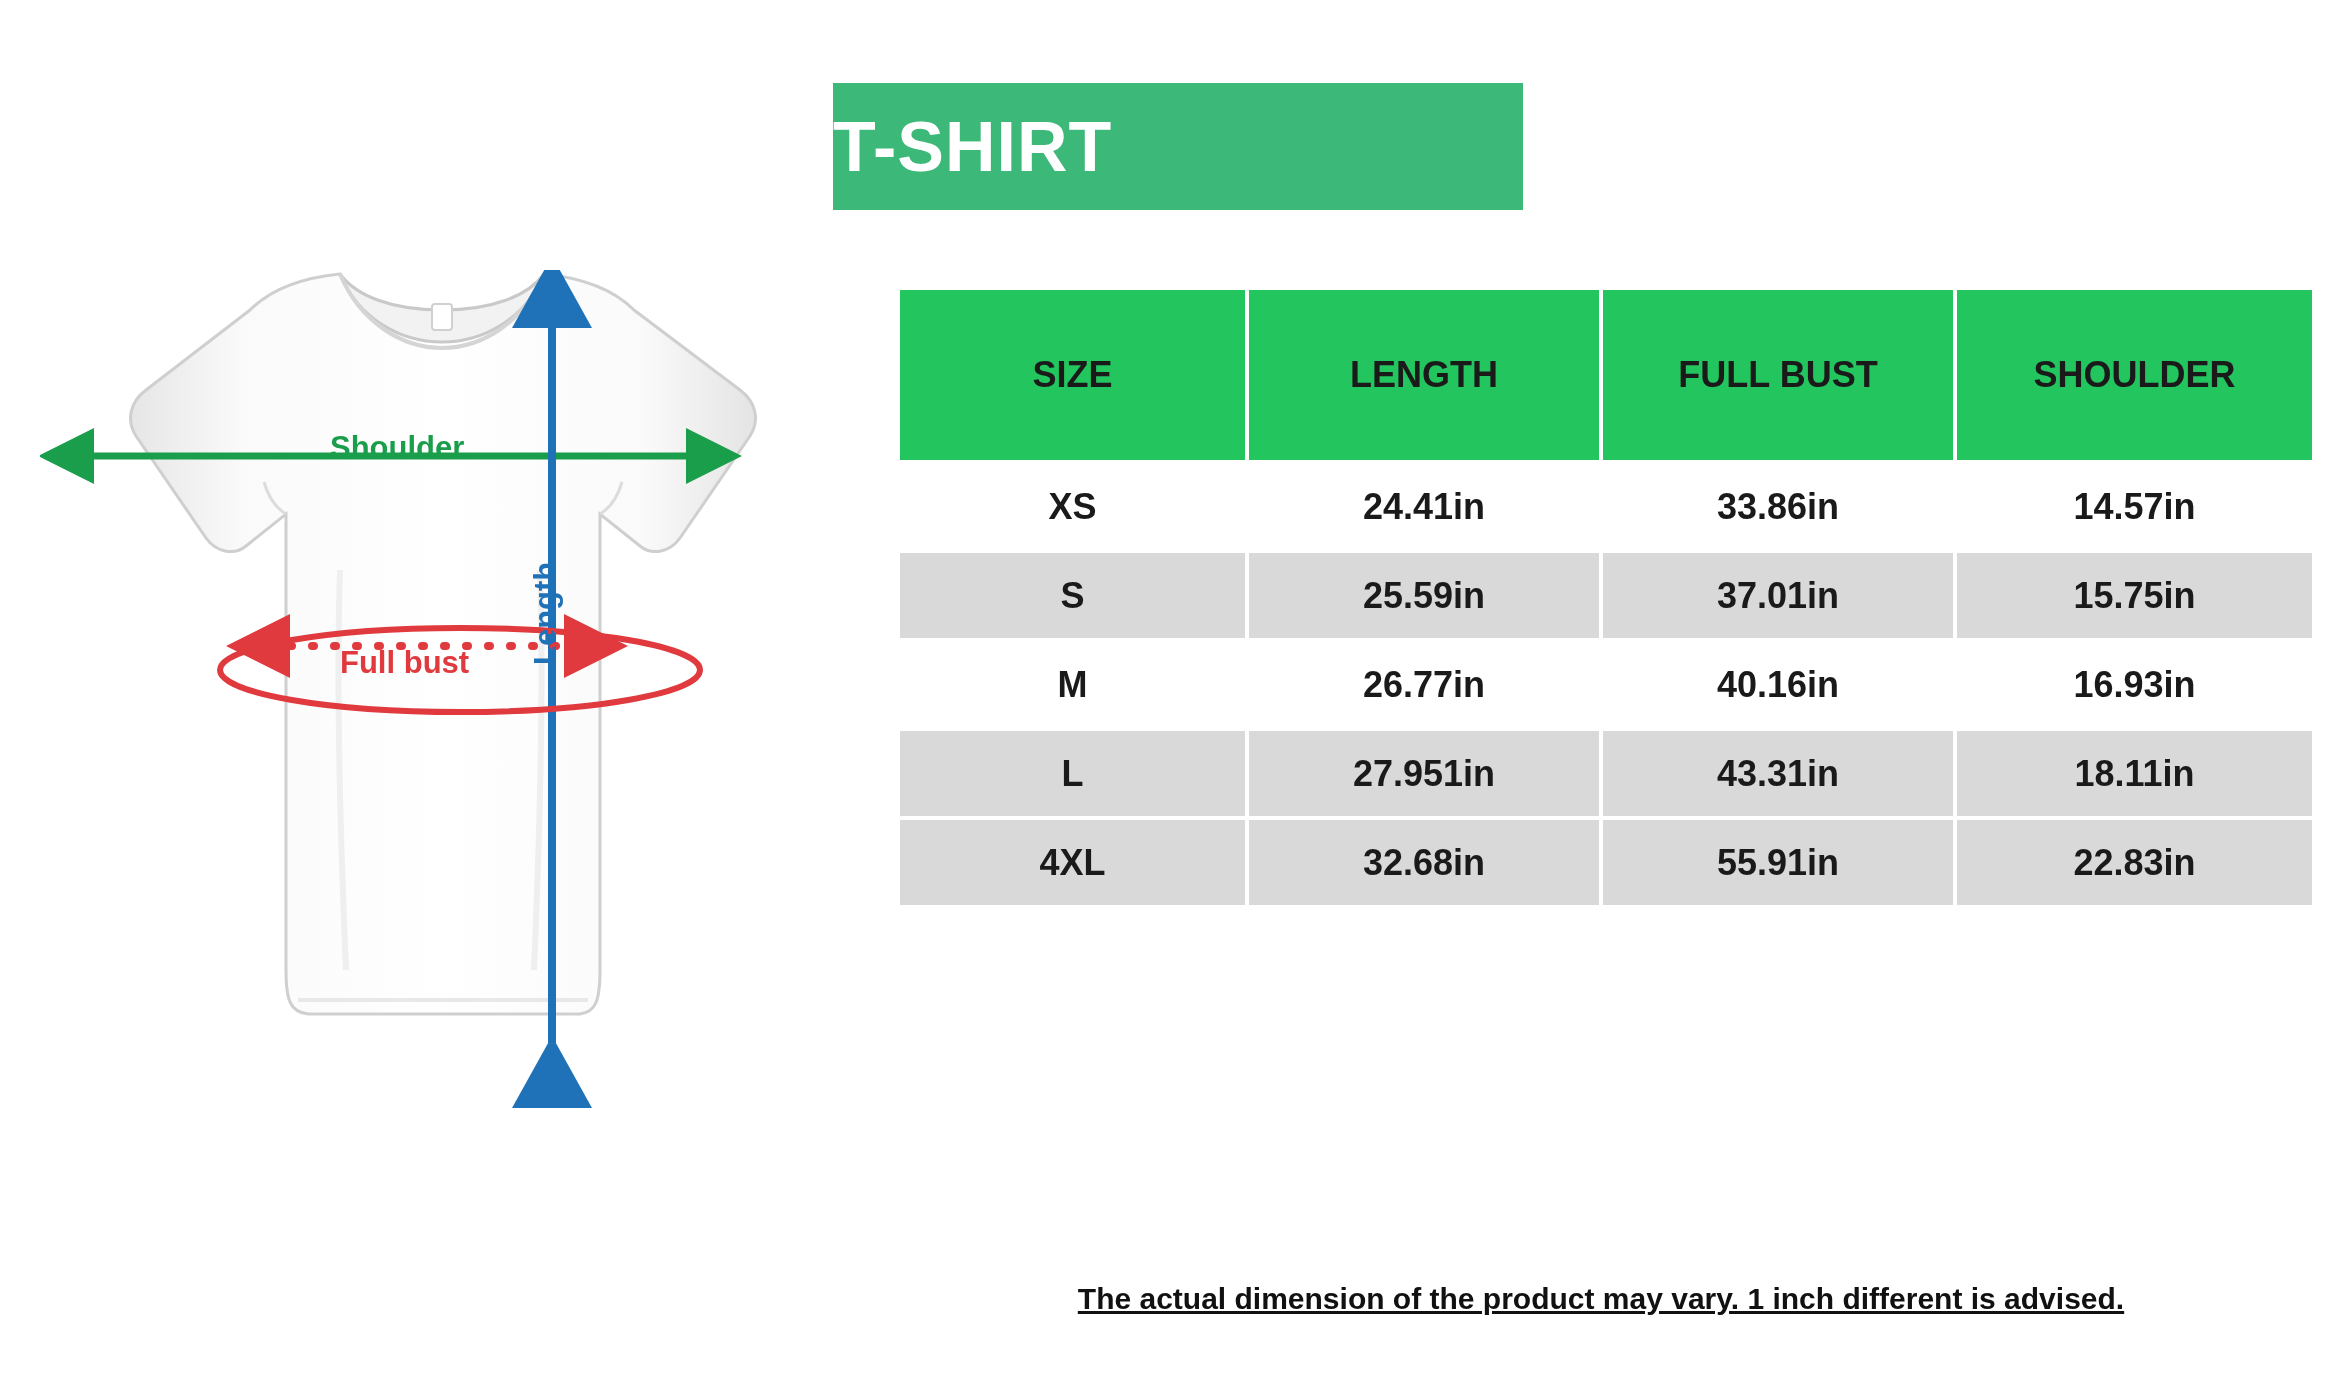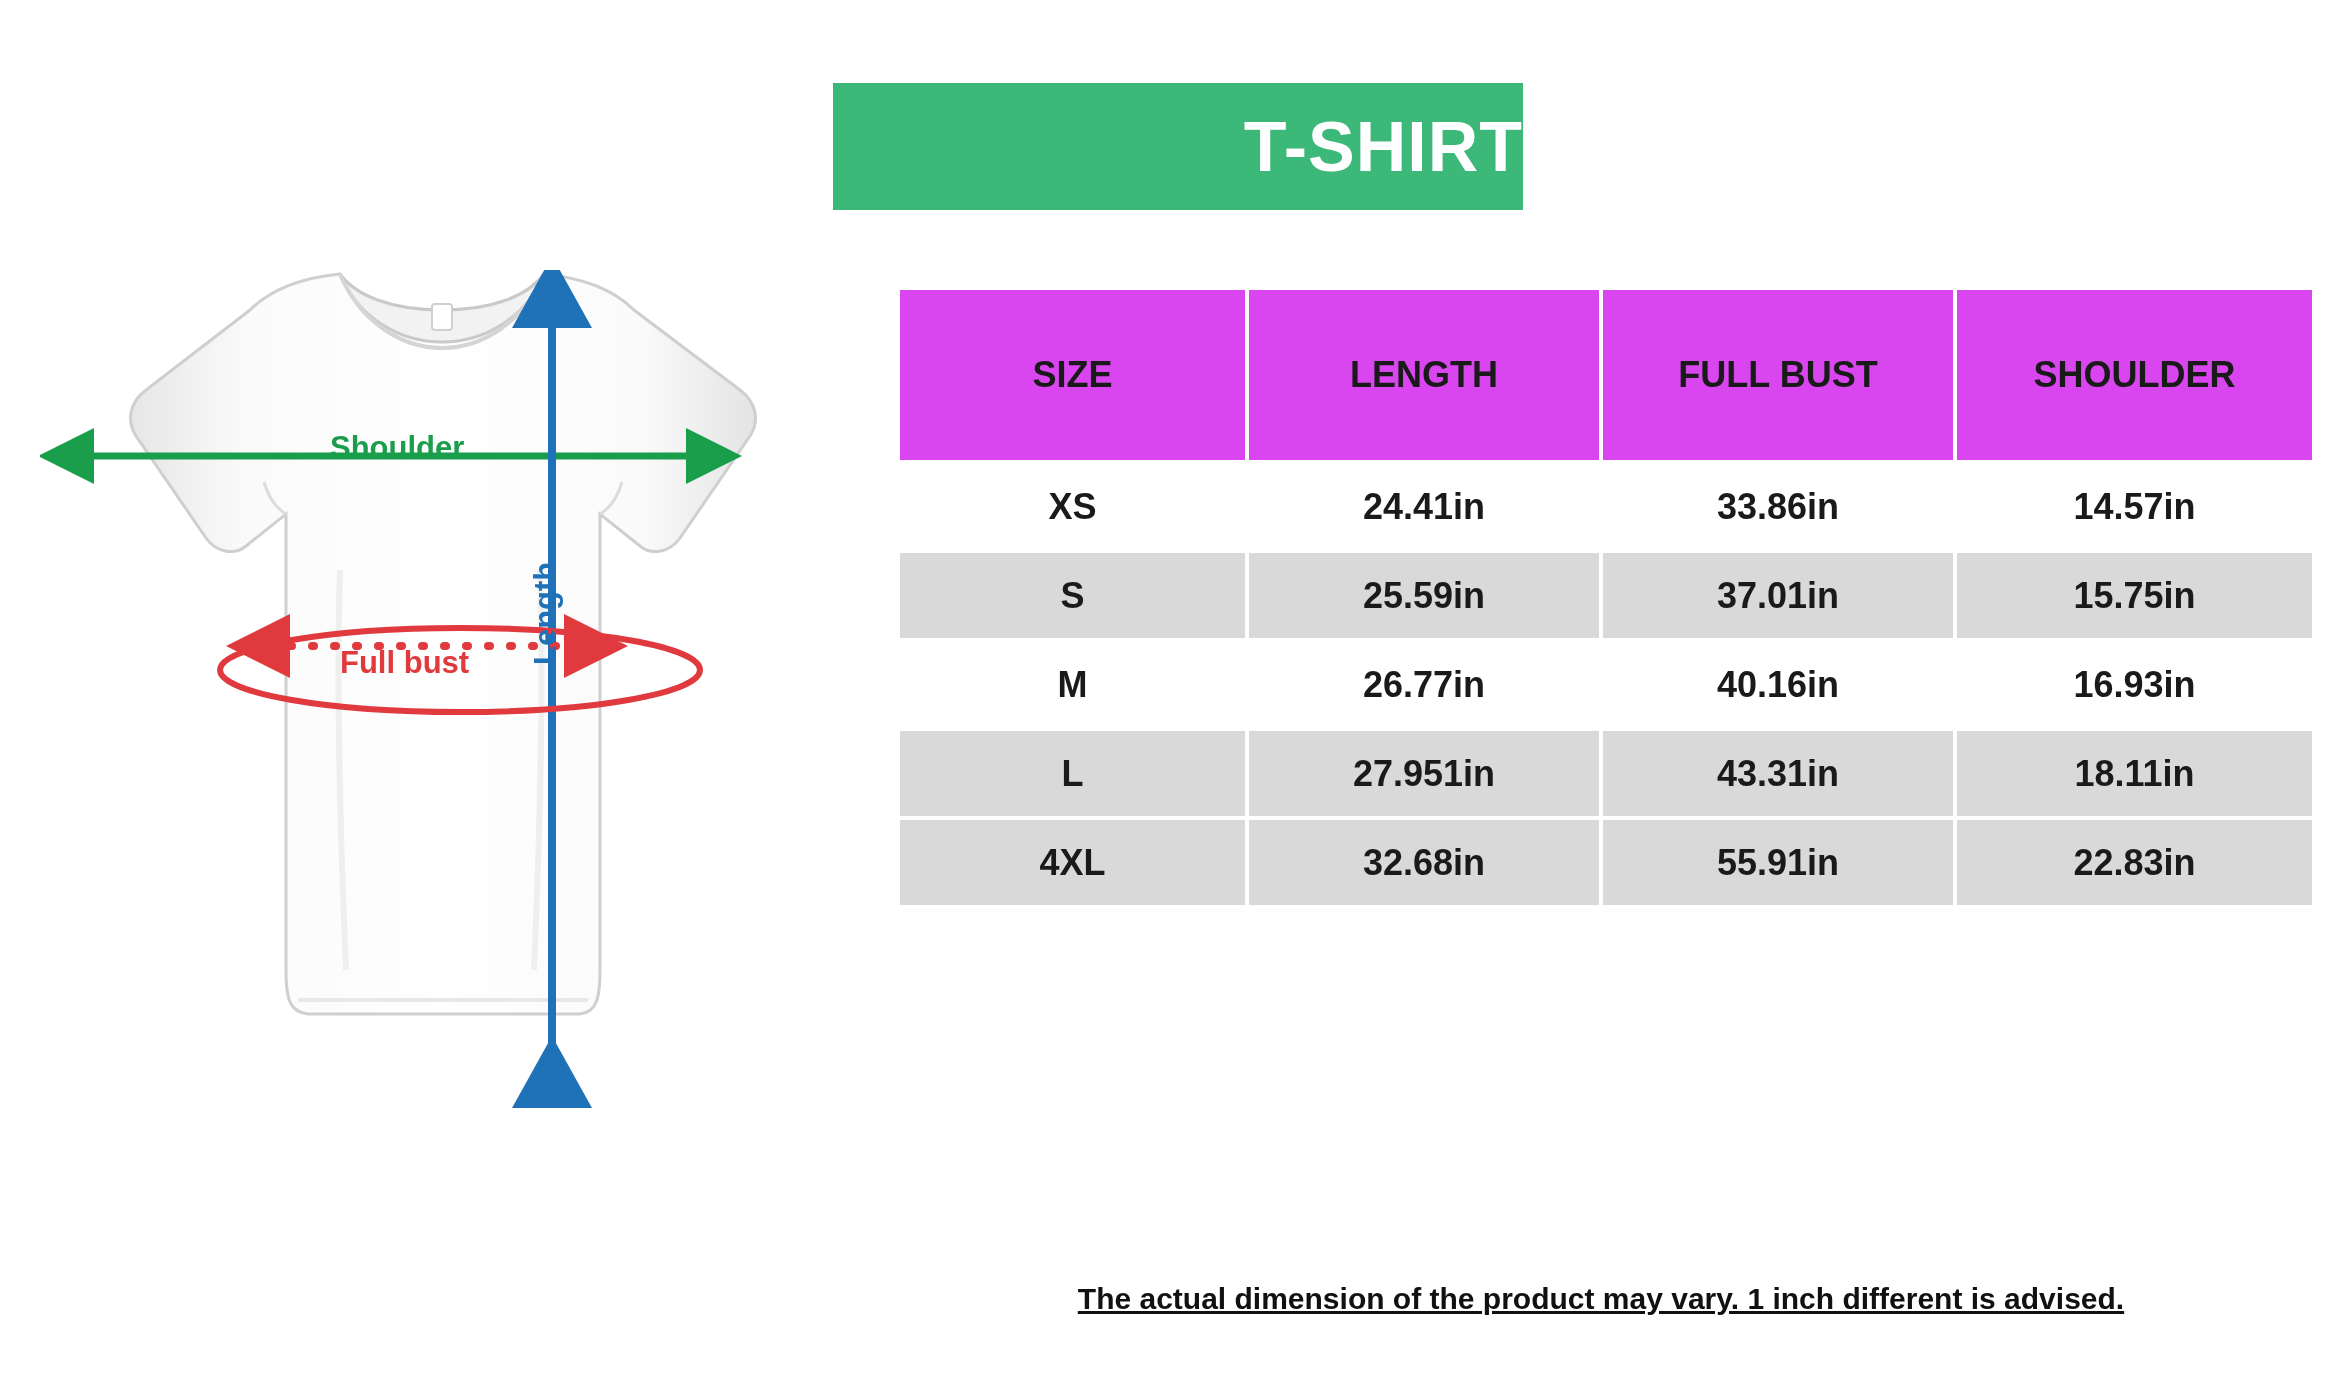--- a/index.html
+++ b/index.html
@@ -18,21 +18,21 @@
   
   #title-banner {
     position: absolute;
     left: 833px;
     top: 83px;
     width: 690px;
     height: 127px;
     background: #3cb878;
     display: flex;
     align-items: center;
-    justify-content: flex-end;
+    justify-content: flex-start;
   }
   #title-banner .title-text {
     color: #ffffff;
     font-size: 70px;
     font-weight: bold;
     letter-spacing: 1px;
     font-family: "Liberation Sans", sans-serif;
   }
 
   
@@ -86,21 +86,21 @@
   }
   #size-table th, #size-table td {
     text-align: center;
     font-family: "Liberation Sans", sans-serif;
     color: #1a1a1a;
     padding: 0;
     height: 86px;
     vertical-align: middle;
   }
   #size-table thead th {
-    background: #d946ef;
+    background: #22c55e;
     font-size: 36px;
     font-weight: bold;
     height: 170px;
   }
   #size-table tbody td {
     font-size: 36px;
     font-weight: bold;
     background: #ffffff;
     height: 85px;
   }

